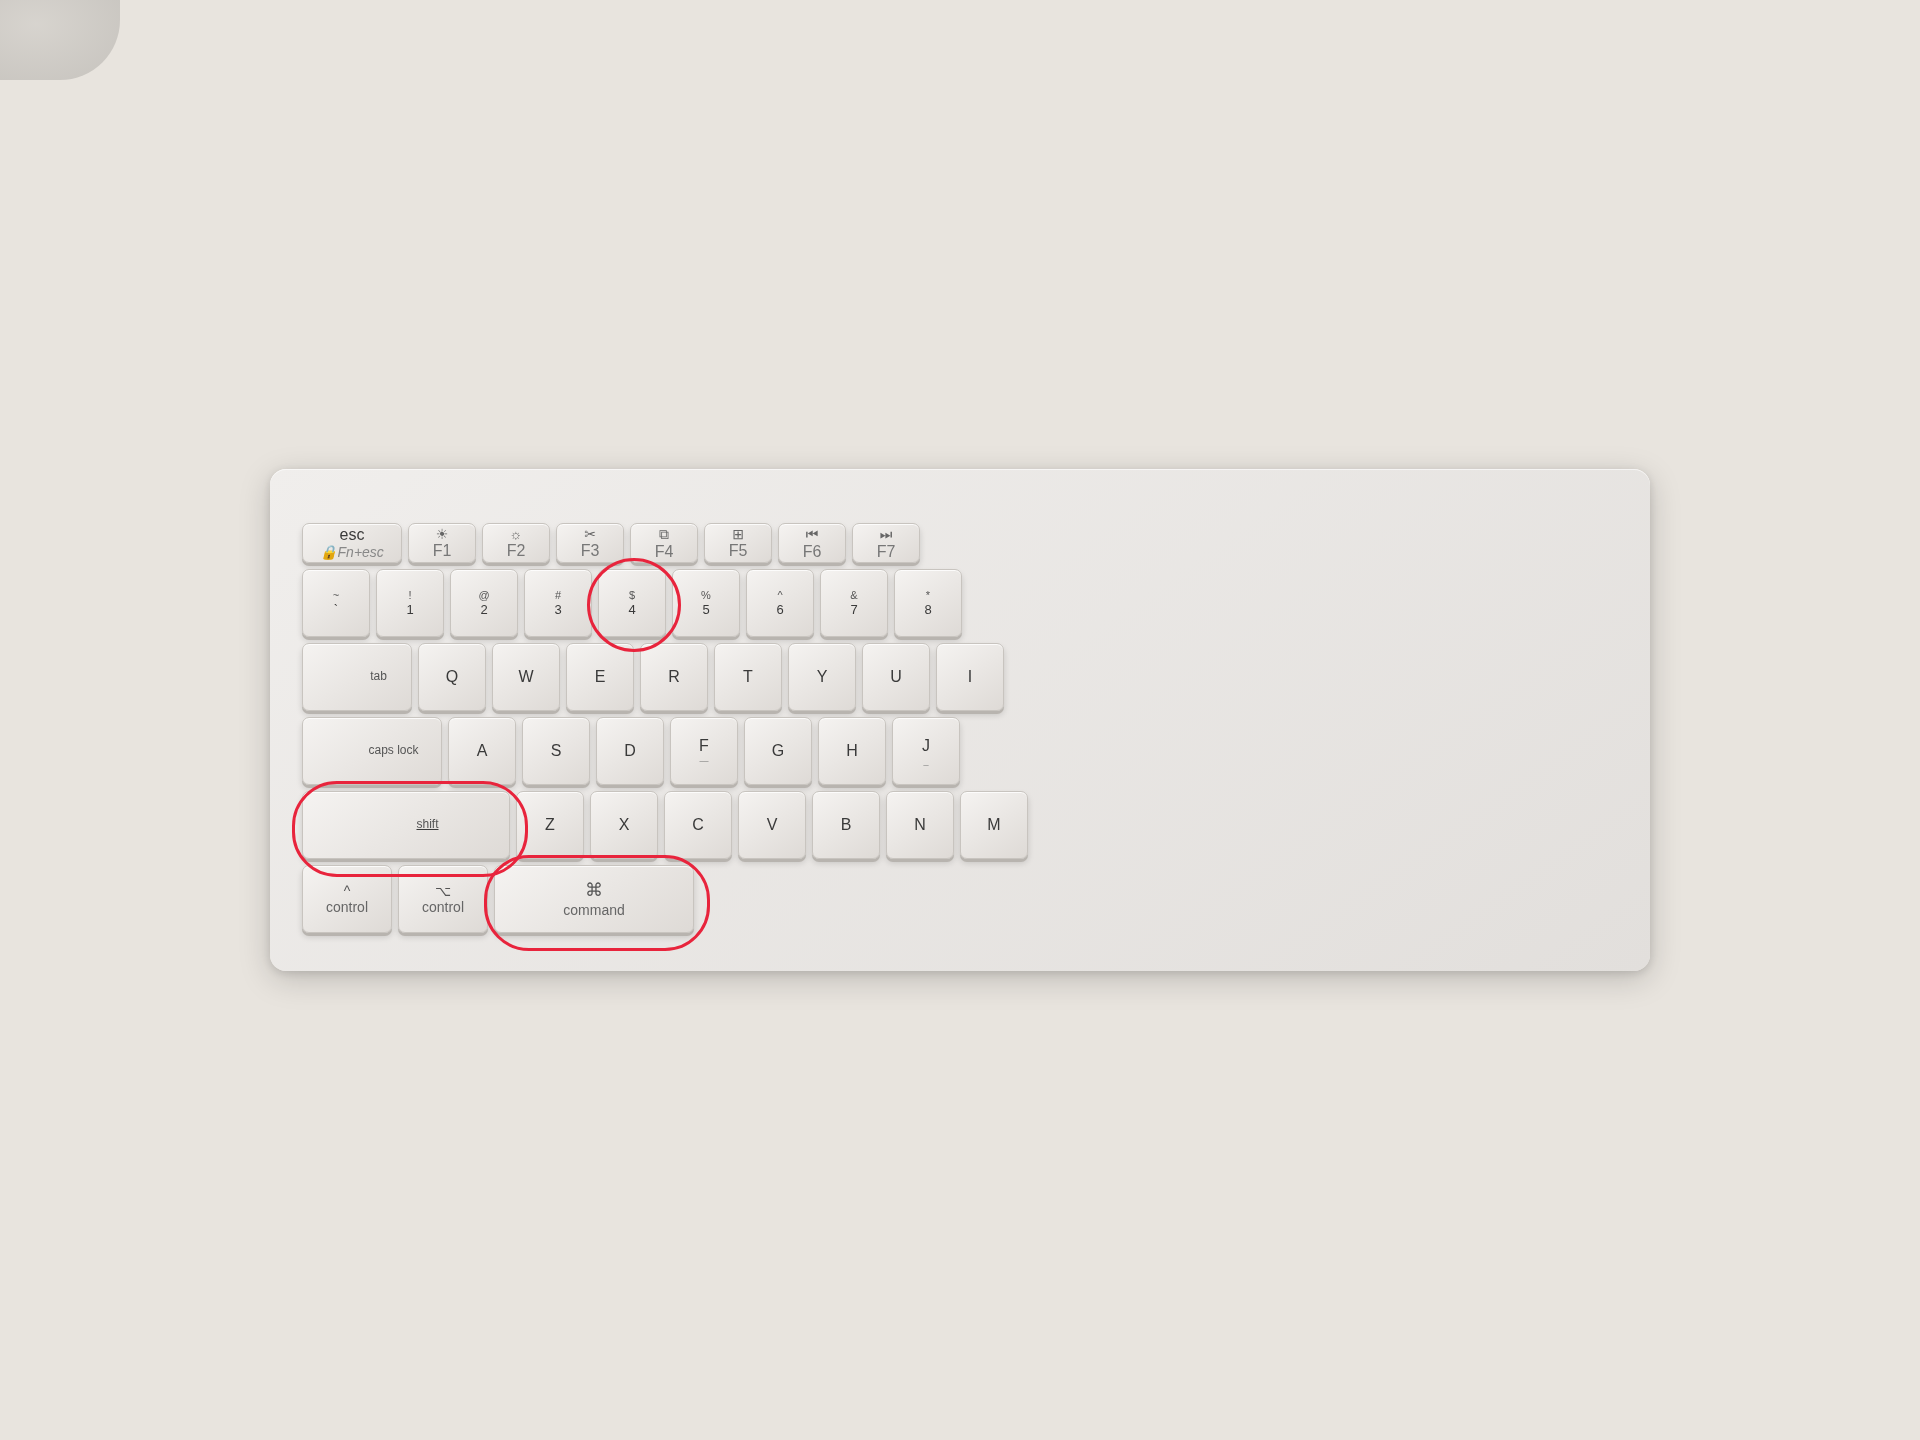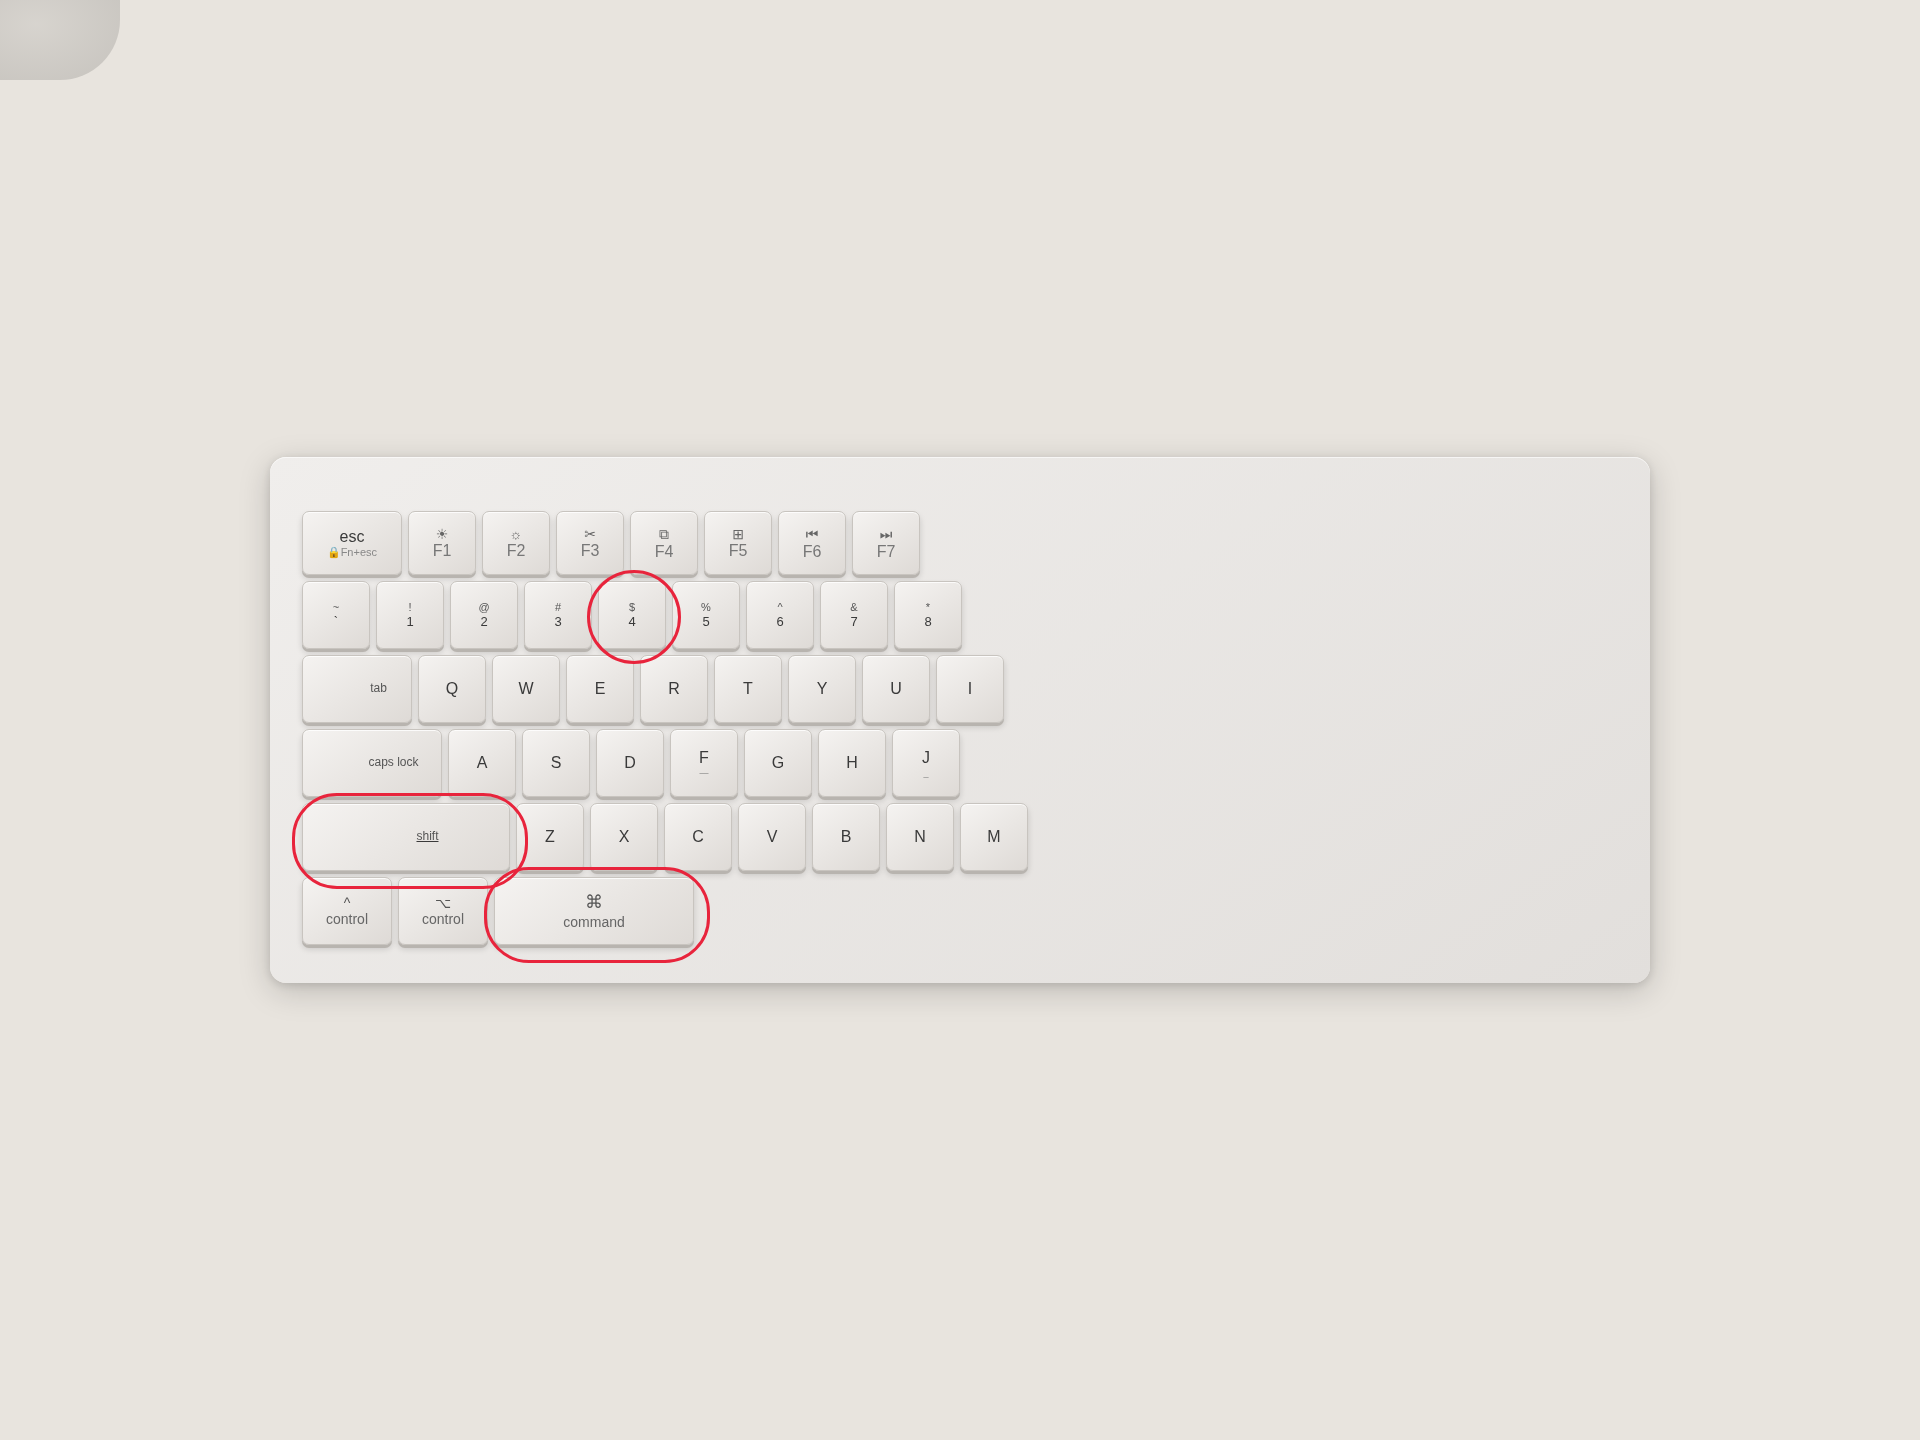--- a/index.html
+++ b/index.html
@@ -97,26 +97,26 @@
       color: #666;
     }
     .key-label-main {
       font-size: 16px;
       font-weight: 500;
       color: #3a3a3a;
     }
 
     
     .fn-key {
-      height: 64px;
+      height: 40px;
       min-width: 68px;
       margin-top: 26px;
     }
     .fn-key.esc-key { min-width: 100px; }
-    .fn-key .key-label-small { font-size: 11px; color: #888; }
+    .fn-key .key-label-small { font-size: 14px; color: #888; font-style: italic; }
 
     
     .key.highlighted::after {
       content: '';
       position: absolute;
       border: 3px solid #e8243c;
       border-radius: 50%;
       pointer-events: none;
       z-index: 10;
     }

